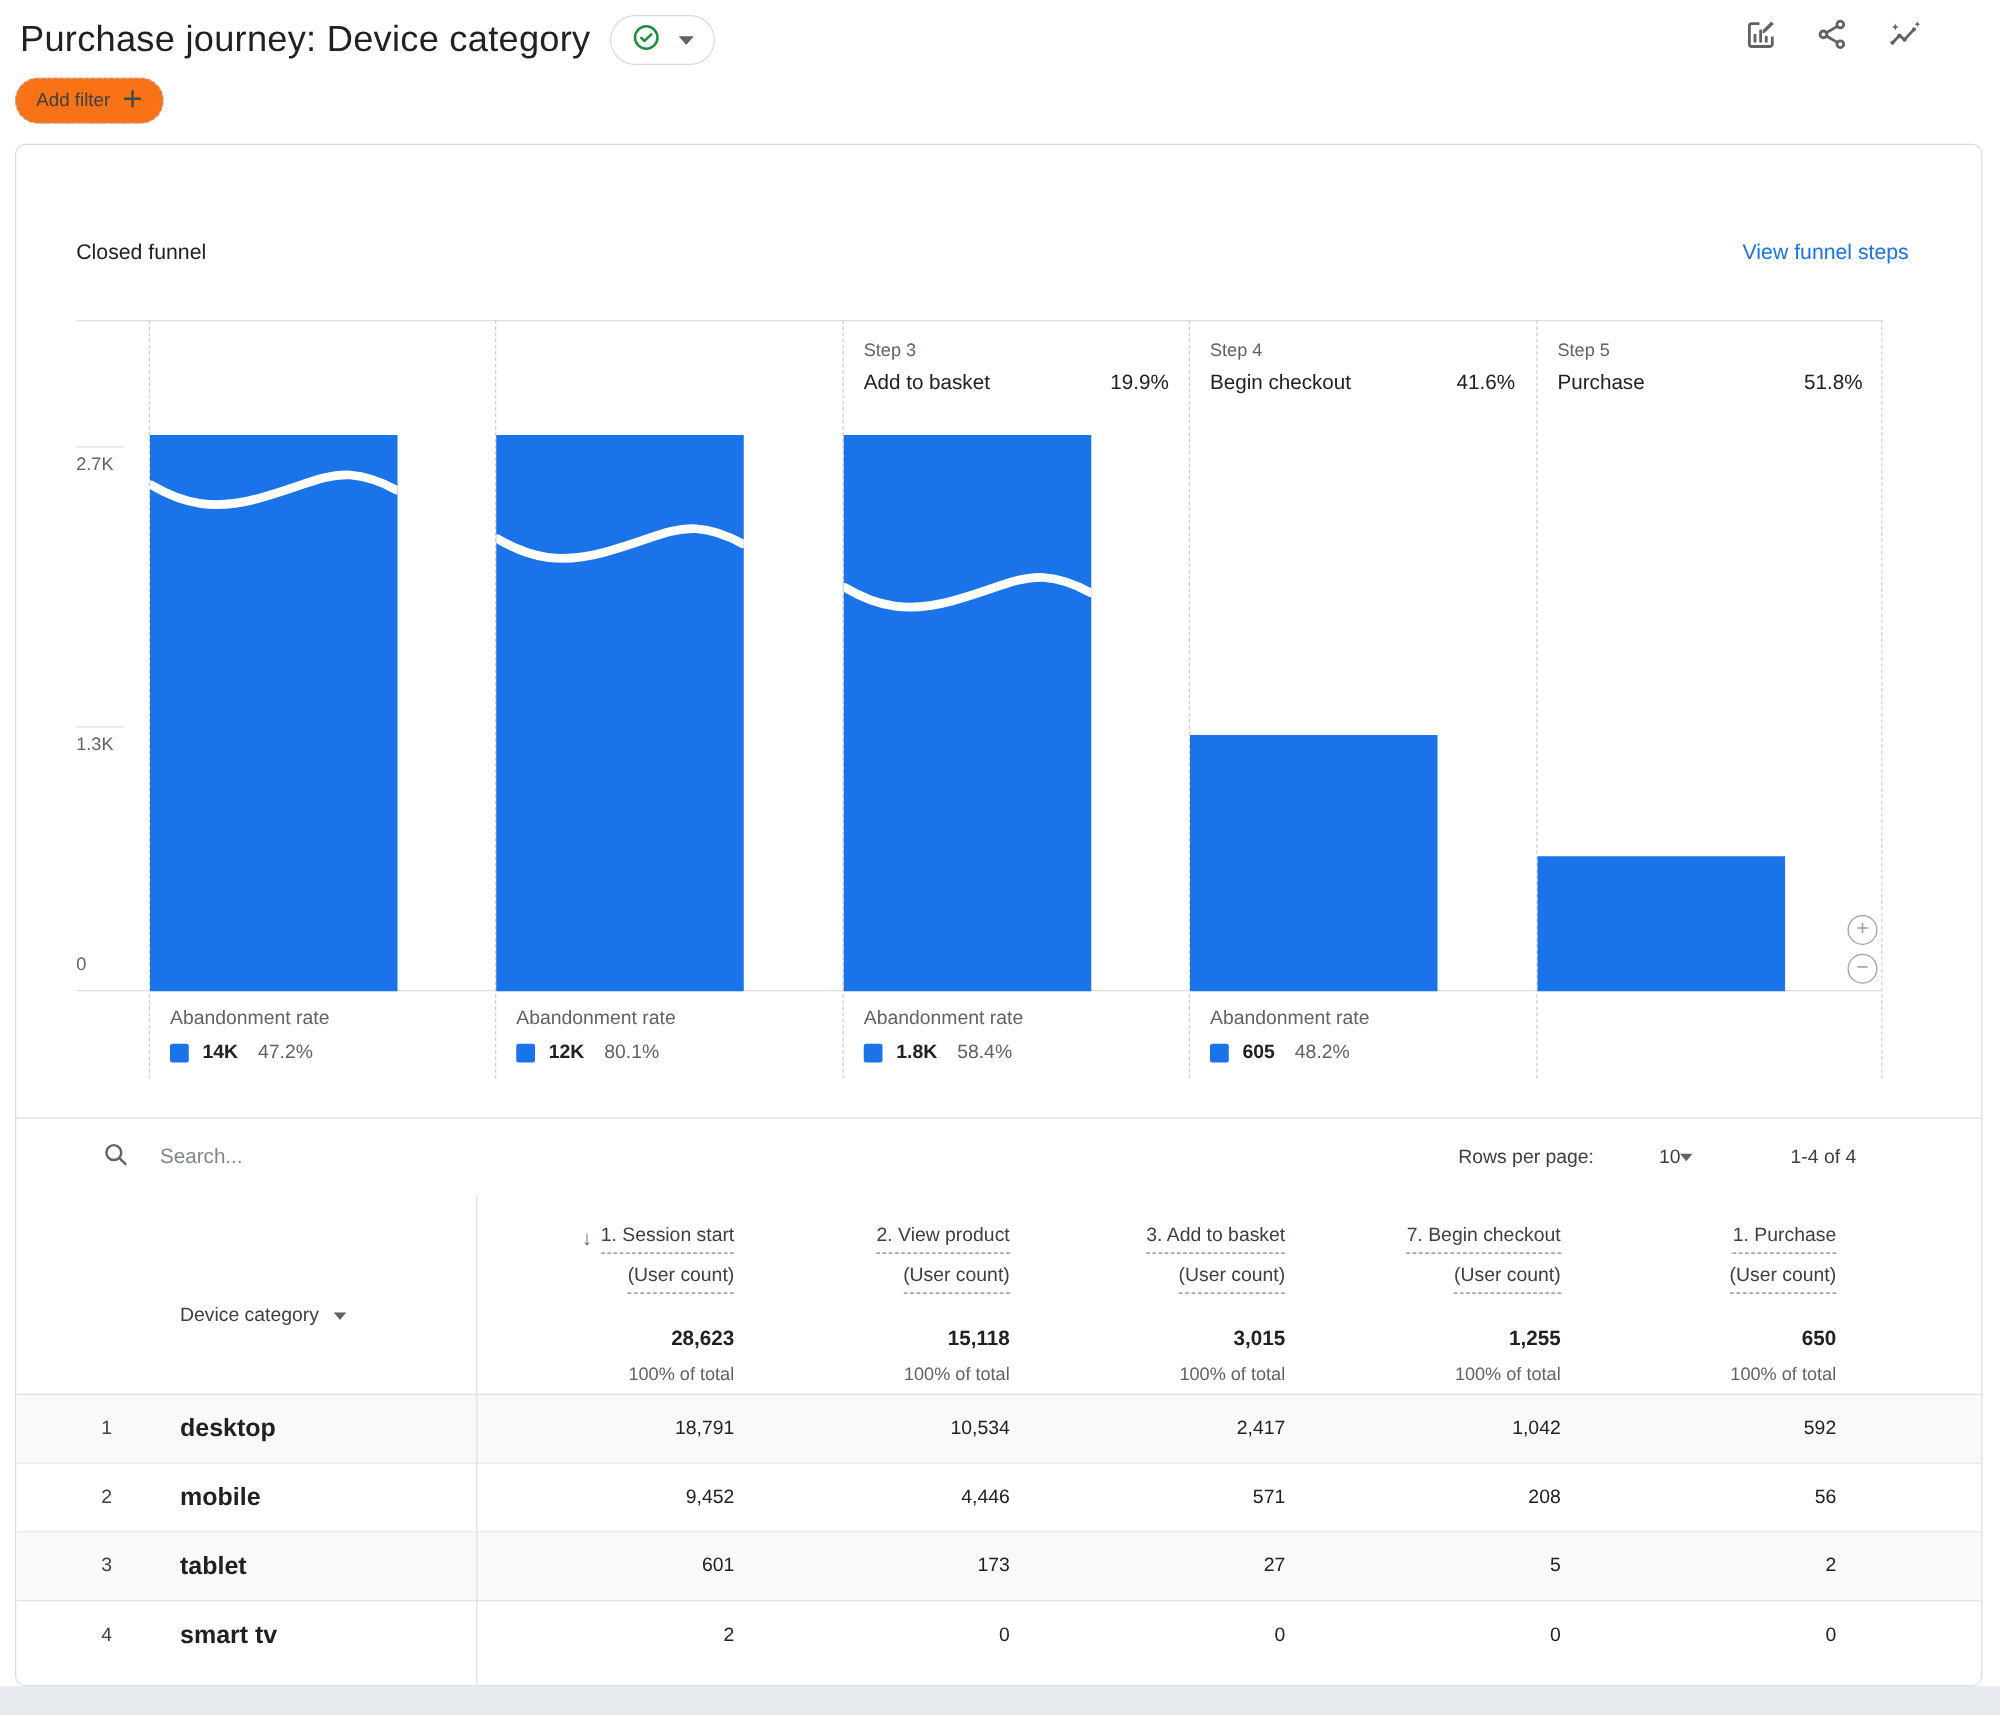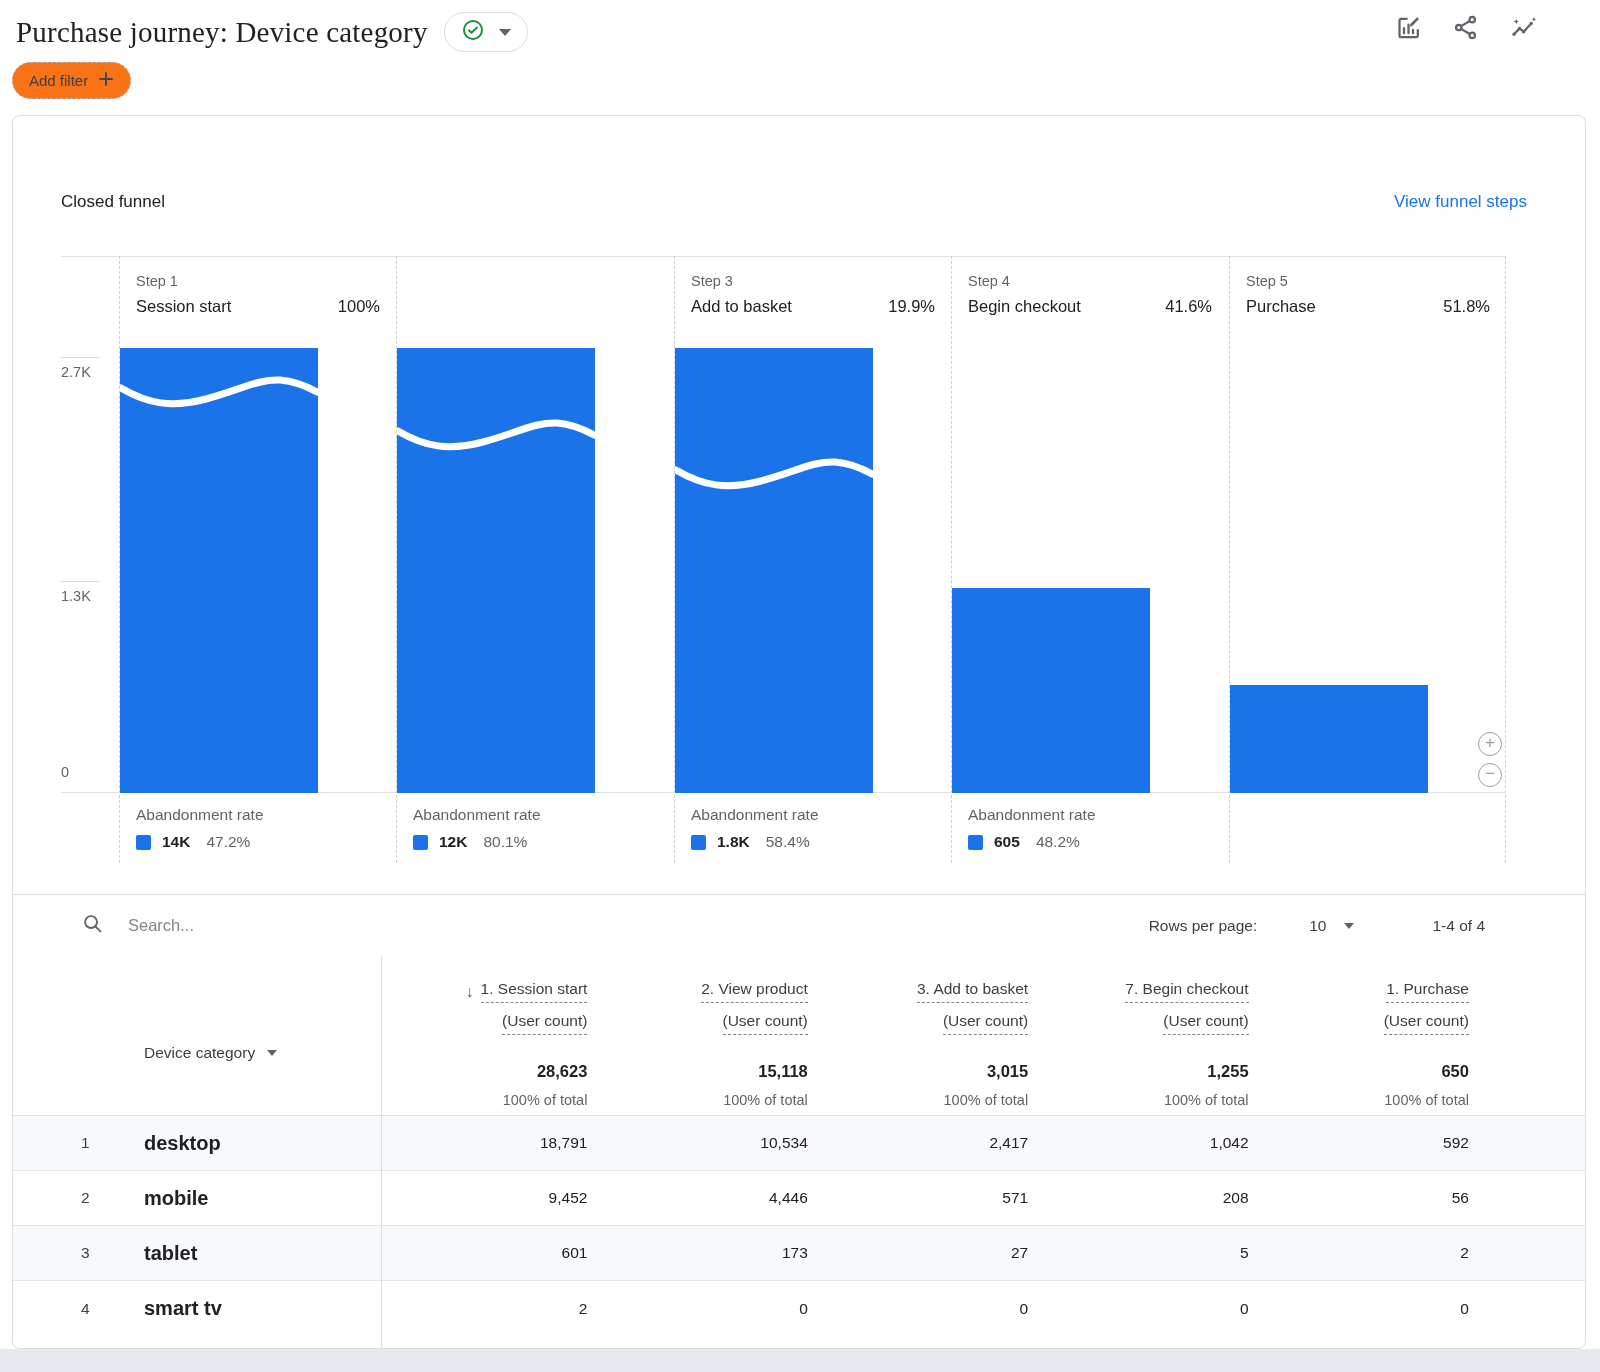--- a/index.html
+++ b/index.html
@@ -4,21 +4,21 @@
 <style>
   * { margin:0; padding:0; box-sizing:border-box; }
   html,body { width:1600px; height:1372px; }
   body {
     font-family:"Liberation Sans", sans-serif;
     background:#ffffff; color:#202124; position:relative; overflow:hidden;
   }
   .page { position:absolute; inset:0; }
 
   
-  .title-row { position:absolute; top:12px; left:16px; display:flex; align-items:center; gap:16px;font-family:Liberation Serif, serif; }
+  .title-row { position:absolute; top:12px; left:16px; display:flex; align-items:center; gap:16px; }
   h1 { font-size:29px; font-weight:500; color:#202124; letter-spacing:.2px; }
   .status-pill { height:40px; border:1px solid #dadce0; border-radius:22px; background:#fff;
     display:flex; align-items:center; gap:14px; padding:0 16px; cursor:pointer; }
   .caret { width:0; height:0; border-left:6px solid transparent; border-right:6px solid transparent;
     border-top:7px solid #5f6368; }
   .caret.small { border-left-width:5px; border-right-width:5px; border-top-width:6px; }
   .top-icons { position:absolute; top:14px; right:62px; display:flex; align-items:center; gap:30px; }
   .top-icons svg { display:block; cursor:pointer; }
   .add-filter { position:absolute; top:62px; left:12px; height:37px; border:1.5px dashed #b6b9be;
     border-radius:19px; display:flex; align-items:center; gap:10px; padding:0 16px;
@@ -73,21 +73,21 @@
   .ab-rate { font-size:15.5px; color:#5f6368; }
 
   
   .search-row { position:absolute; left:0; right:0; top:778px; height:62px; border-top:1px solid #dadce0;
     display:flex; align-items:center; padding:0 100px 0 68px; }
   .search-row input { border:none; outline:none; font-family:inherit; font-size:16.5px;
     color:#202124; margin-left:24px; width:420px; background:transparent; }
   .search-row input::placeholder { color:#80868b; }
   .pg { display:flex; align-items:center; margin-left:auto; }
   .pg-label { font-size:15.5px; color:#3c4043; }
-  .pg-select { display:flex; align-items:center; gap:18px; margin-left:52px; cursor:pointer; }
+  .pg-select { display:flex; align-items:center; gap:0; margin-left:52px; cursor:pointer; }
   .pg-value { font-size:15.5px; color:#3c4043; }
   .pg-range { font-size:15.5px; color:#3c4043; margin-left:78px; }
 
   
   .table { position:absolute; left:0; right:0; top:840px; bottom:0; }
   .v-divider { position:absolute; left:368px; top:0; bottom:0; border-left:1px solid #e0e0e0; }
   .grid { display:grid; grid-template-columns:131px 237px repeat(5, 220.4px); }
   .thead { height:160px; border-bottom:1px solid #e0e0e0; }
   .th-device { grid-column:2; padding-top:34px; display:flex; align-items:center; gap:12px;
     font-size:15.5px; color:#3c4043; cursor:pointer; }
@@ -175,27 +175,20 @@
 
     <div class="funnel">
       <div class="f-topline"></div>
       <div class="guide g0"></div>
         <div class="guide g1"></div>
       <div class="guide g2"></div>
         <div class="guide g3"></div>
       <div class="guide g4"></div>
         <div class="guide g5"></div>
 
-      <div class="step-head sh0">
-        <div class="step-num">Step 1</div>
-        <div class="step-name-row">
-            <span class="step-name">Session start</span>
-            <span class="step-pct">100%</span>
-          </div>
-      </div>
       <div class="step-head sh2">
         <div class="step-num">Step 3</div>
         <div class="step-name-row">
             <span class="step-name">Add to basket</span>
             <span class="step-pct">19.9%</span>
           </div>
       </div>
       <div class="step-head sh3">
         <div class="step-num">Step 4</div>
         <div class="step-name-row">

